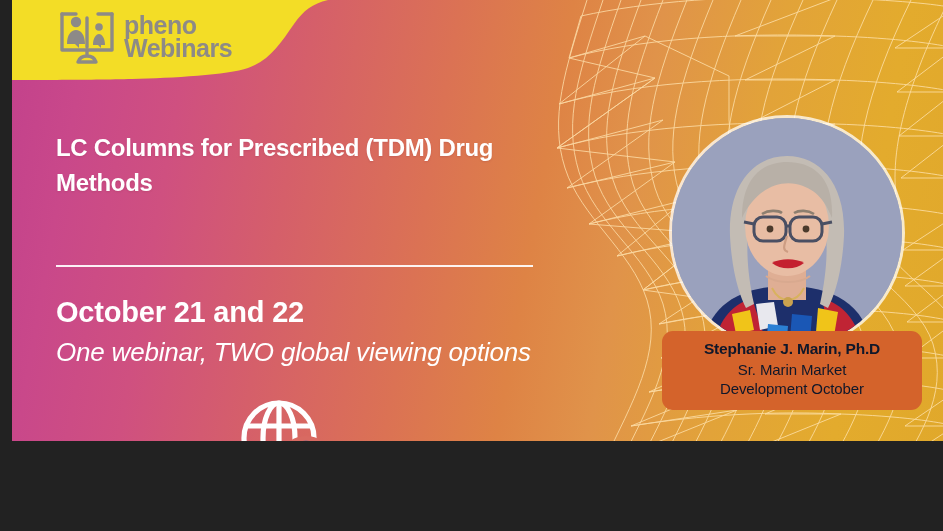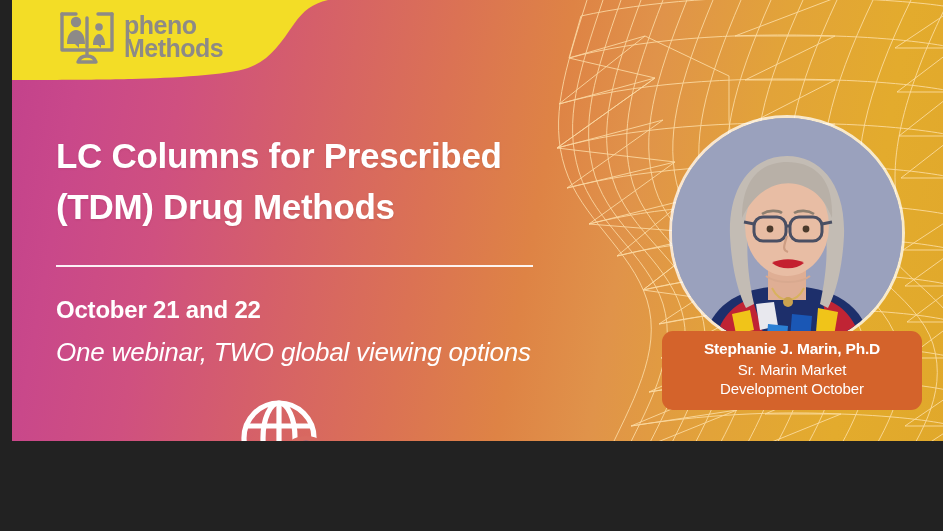--- a/index.html
+++ b/index.html
@@ -71,40 +71,40 @@
   .logo-word .l1 { font-size: 25px; }
   .logo-word .l2 { font-size: 25px; }
 
   
   .headline {
     position: absolute;
     left: 44px;
     top: 131px;
     width: 520px;
     color: #ffffff;
-    font-size: 35px;
+    font-size: 24px;
     font-weight: 700;
     line-height: 1.45;
     letter-spacing: -0.3px;
     text-shadow: 0 1px 2px rgba(120,40,60,0.18);
   }
   .rule {
     position: absolute;
     left: 44px;
     top: 265px;
     width: 477px;
     height: 2px;
     background: rgba(255,255,255,0.92);
   }
   .date {
     position: absolute;
     left: 44px;
     top: 296px;
     color: #ffffff;
-    font-size: 24px;
+    font-size: 29px;
     font-weight: 700;
     letter-spacing: -0.2px;
   }
   .tagline {
     position: absolute;
     left: 44px;
     top: 337px;
     color: #ffffff;
     font-size: 26px;
     font-style: italic;
@@ -138,21 +138,21 @@
   .speaker-card {
     position: absolute;
     left: 650px;
     top: 331px;
     width: 260px;
     padding: 8px 10px 11px;
     box-sizing: border-box;
     background: #d4632b;
     border-radius: 11px;
     text-align: center;
-    color: #ffffff;
+    color: #0f172a;
   }
   .speaker-name {
     font-size: 15.5px;
     font-weight: 700;
     line-height: 1.35;
     letter-spacing: -0.2px;
   }
   .speaker-role {
     font-size: 15px;
     font-weight: 400;
@@ -232,21 +232,21 @@
       </g>
       <g fill="#8d8a87">
         <circle cx="20" cy="14" r="5.2"></circle>
         <path d="M11 36 C 11 27, 15 22, 20 22 C 25 22, 29 27, 29 36 C 29 36, 25 36, 23 36 L 23 40 L 19 36 Z"></path>
         <circle cx="43" cy="19" r="3.8"></circle>
         <path d="M37 37 C 37 30, 40 26, 43 26 C 46 26, 49 30, 49 37 C 49 37, 46 37, 45 37 L 45 40 L 42 37 Z"></path>
       </g>
     </svg>
     <div class="logo-word">
       <span class="l1">pheno</span>
-      <span class="l2">Methods</span>
+      <span class="l2">Webinars</span>
     </div>
   </div>
 
   <div class="headline">LC Columns for Prescribed (TDM) Drug Methods</div>
 
   <div class="rule"></div>
 
   <div class="date">October 21 and 22</div>
 
   <div class="tagline">One webinar, TWO global viewing options</div>

